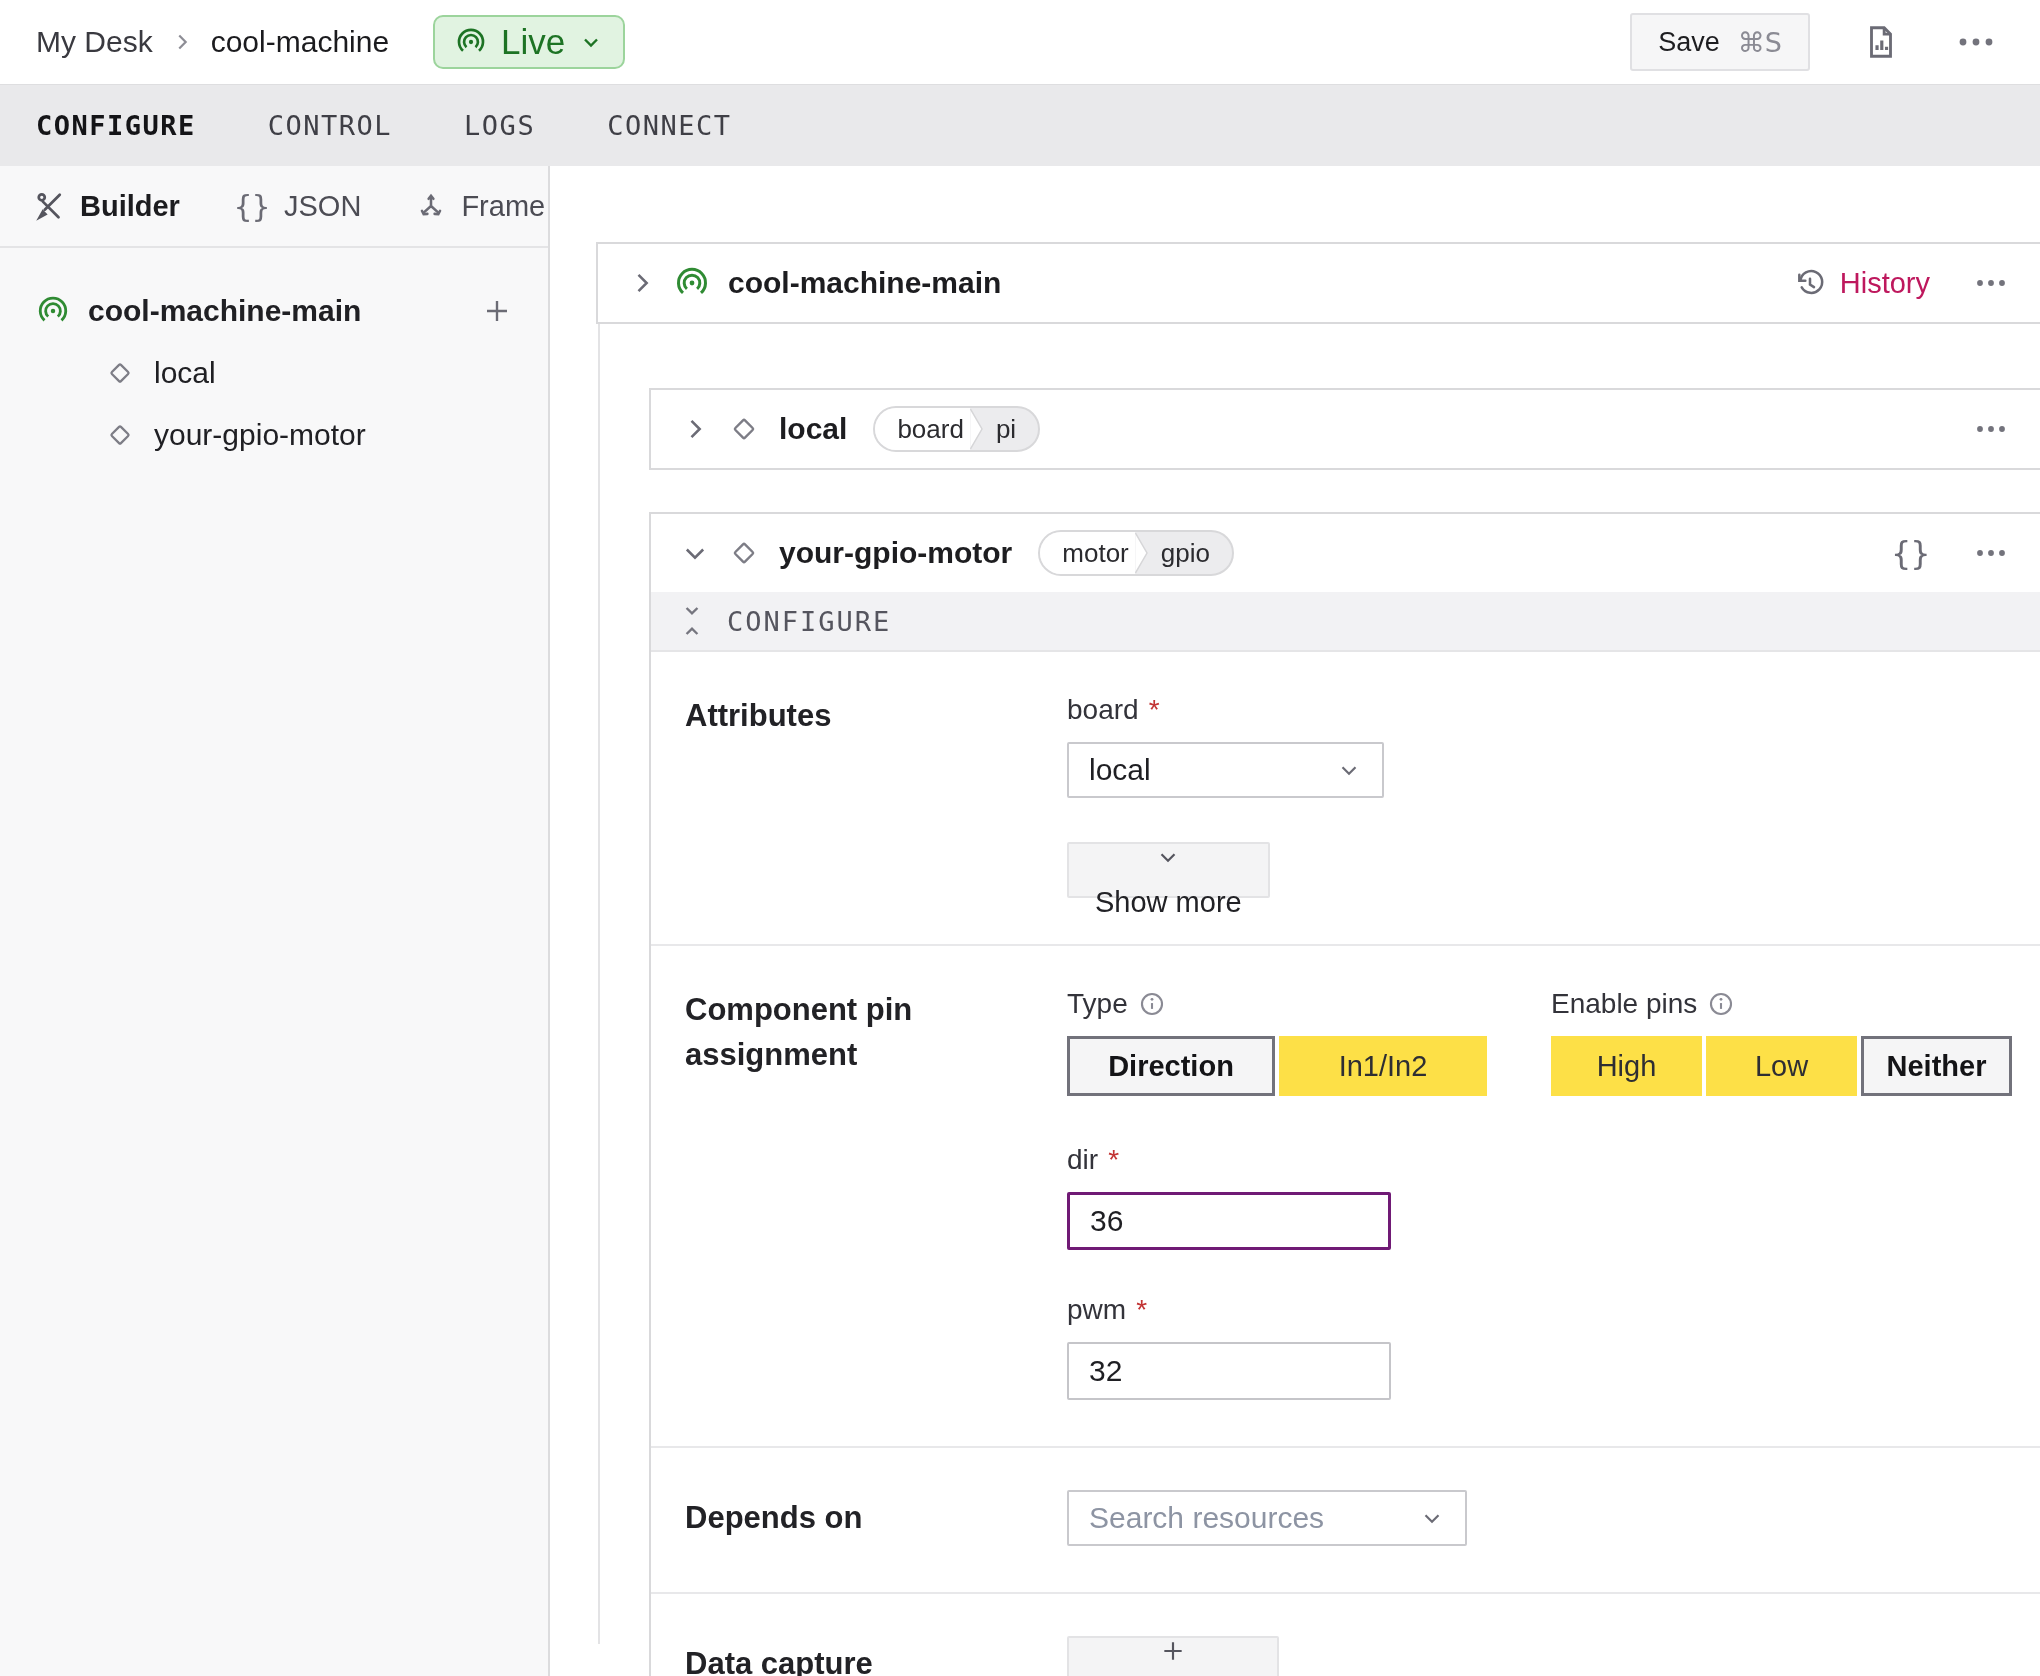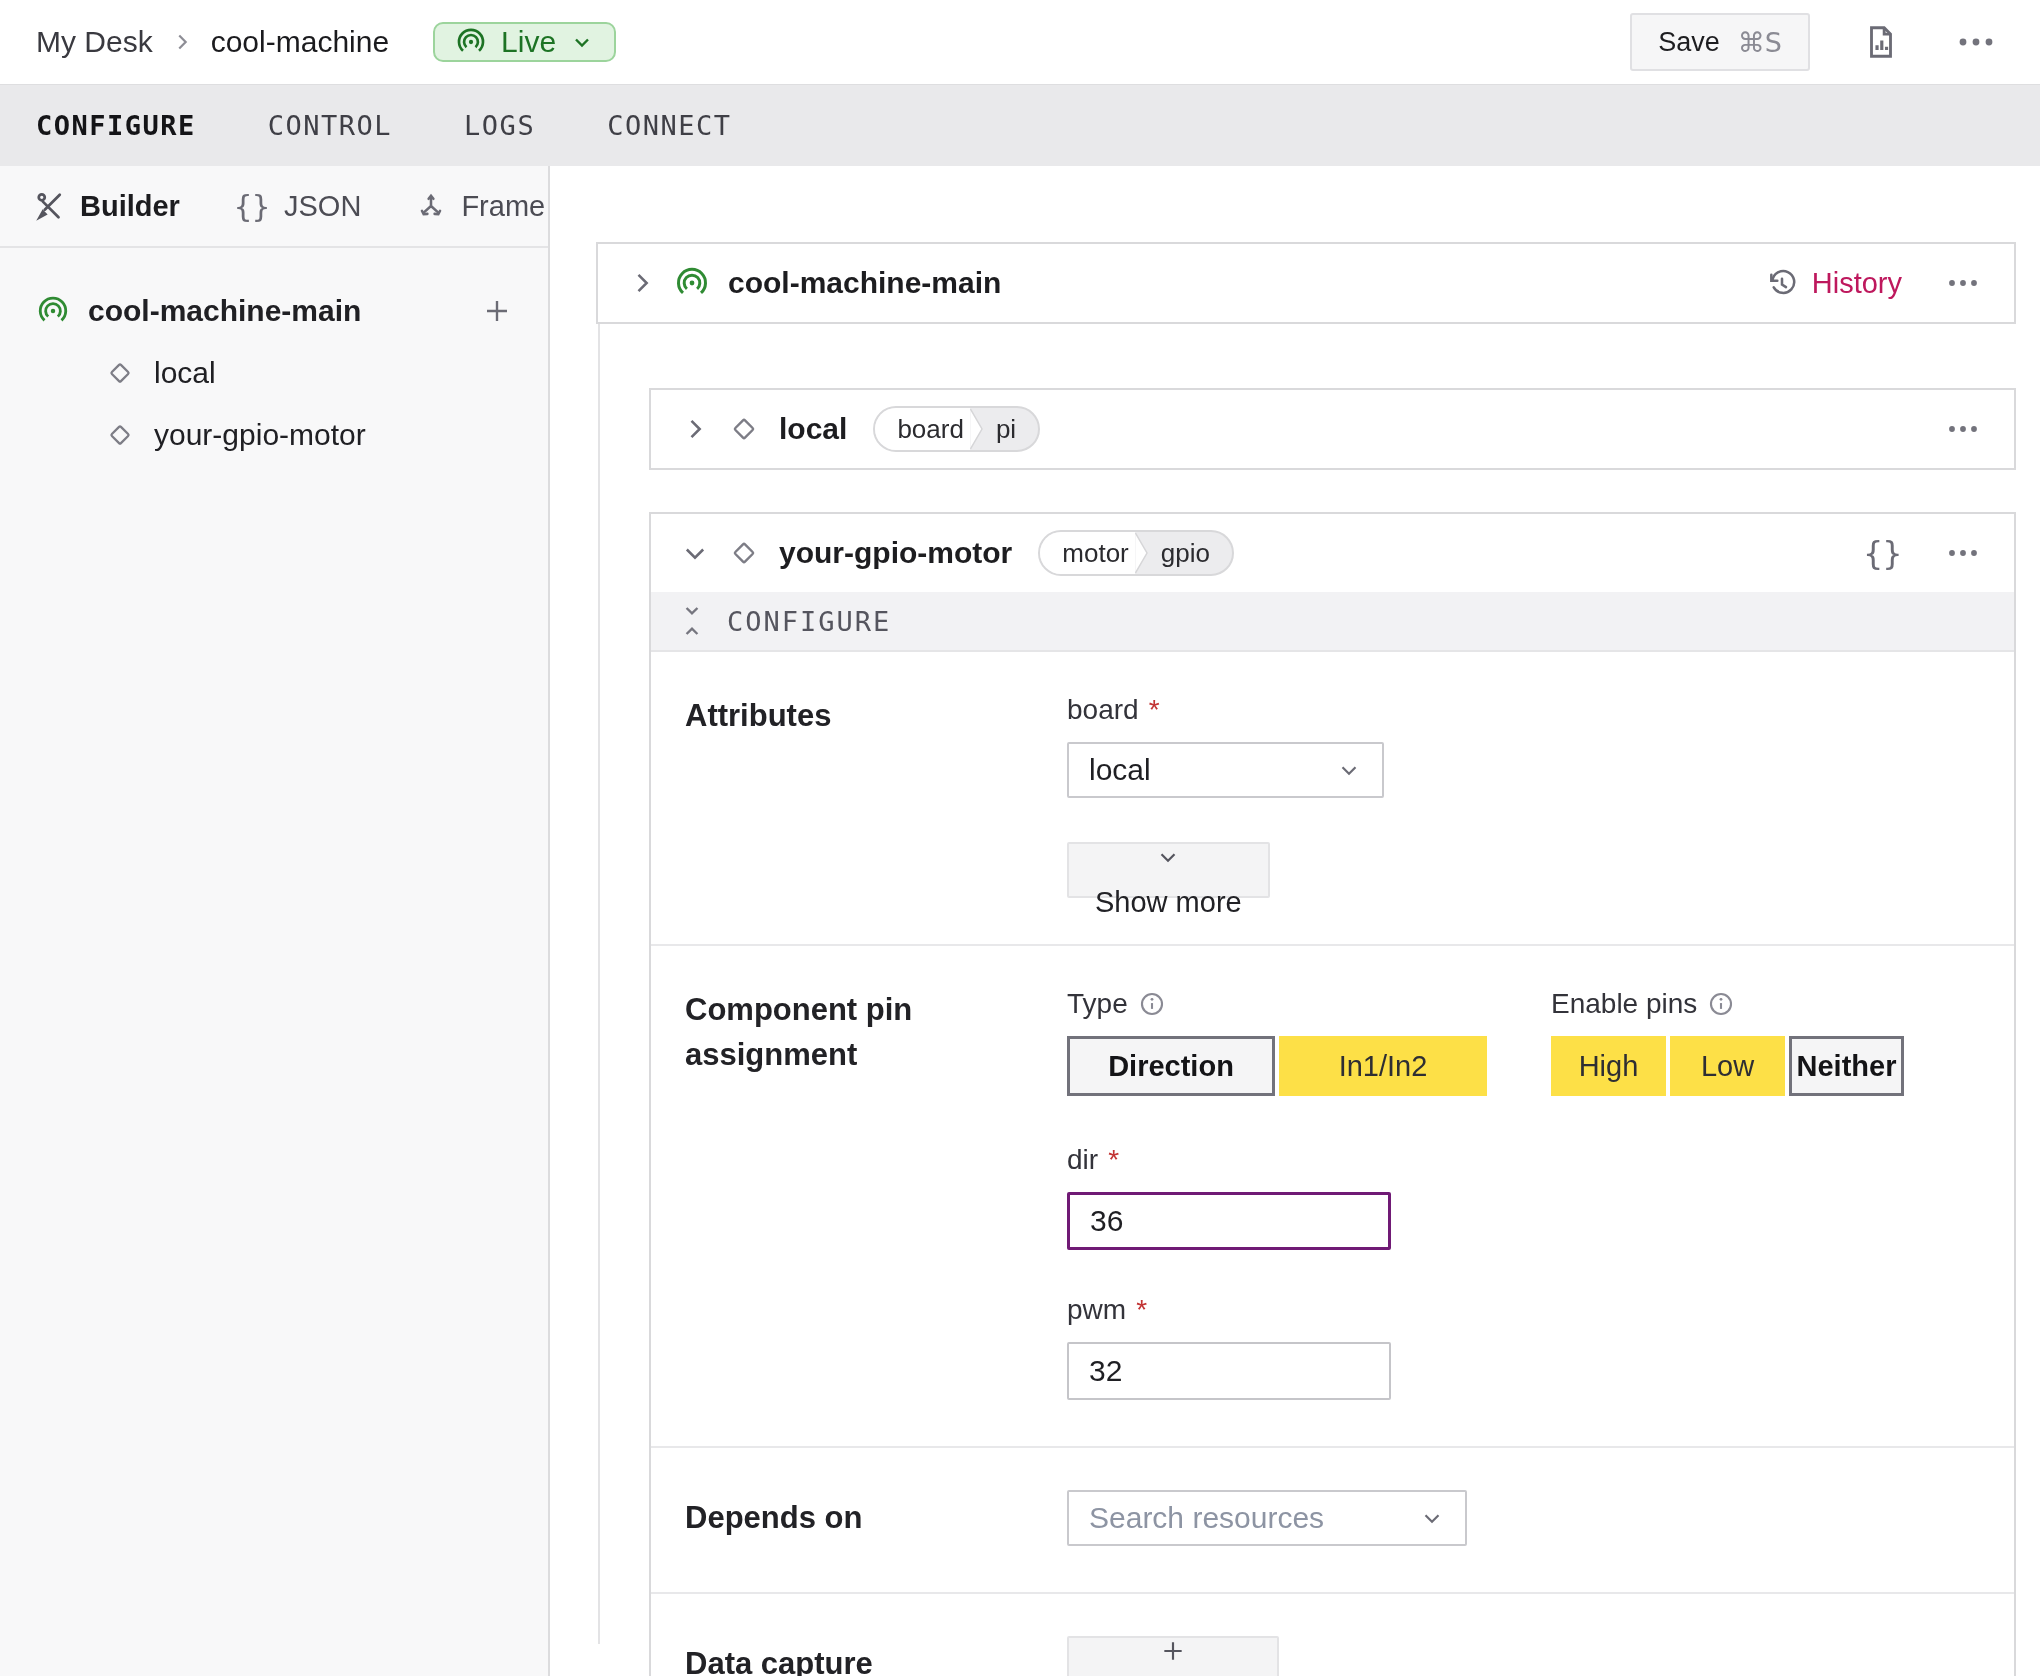--- a/index.html
+++ b/index.html
@@ -12,23 +12,23 @@
     overflow: hidden;
     -webkit-font-smoothing: antialiased;
   }
   svg { display: block; }
   .icon { color: #6b6b75; flex: none; }
 
   
   .topbar { height: 84px; display: flex; align-items: center; padding: 0 40px 0 36px; background: #fff; }
   .crumb { display: flex; align-items: center; gap: 18px; font-size: 30px; color: #3a3a40; }
   .crumb .machine { font-weight: 400; color: #1b1b1e; }
-  .live-btn { margin-left: 44px; height: 40px; display: flex; align-items: center; gap: 14px;
+  .live-btn { margin-left: 44px; height: 54px; display: flex; align-items: center; gap: 14px;
     padding: 0 20px; background: #e1f3e1; border: 2px solid #9cd49c; border-radius: 10px;
-    color: #1d7324; font-size: 30px; cursor: pointer; font-family: inherit; }
+    color: #1d7324; font-size: 35px; cursor: pointer; font-family: inherit; }
   .topbar-right { margin-left: auto; display: flex; align-items: center; gap: 48px; }
   .save-btn { height: 58px; display: flex; align-items: center; gap: 18px; padding: 0 26px;
     background: #f6f6f7; border: 2px solid #e0e0e3; border-radius: 3px; font-size: 27px;
     color: #1d1d20; cursor: pointer; font-family: inherit; }
   .save-btn .kbd { color: #8b8b94; font-family: "DejaVu Sans", sans-serif; }
   .icon-btn { background: none; border: none; cursor: pointer; padding: 4px; }
 
   
   .tabbar { height: 82px; background: #e9e9eb; border-top: 1px solid #dedee0; display: flex;
     align-items: center; padding: 0 36px; font-family: "DejaVu Sans Mono", monospace;
@@ -95,21 +95,21 @@
   .ghost-btn { display: inline-flex; align-items: center; gap: 16px; height: 56px; padding: 0 26px;
     background: #f4f4f5; border: 2px solid #e3e3e5; border-radius: 2px; font-size: 29px; color: #222226;
     cursor: pointer; font-family: inherit; flex-direction: column; }
   .show-more { margin-top: 44px; }
 
   .pin-row { display: flex; gap: 64px; margin-bottom: 48px; }
   .seg-group { display: flex; gap: 4px; }
   .seg { height: 60px; display: flex; align-items: center; justify-content: center;
     background: #fde047; font-size: 29px; color: #2e2e33; cursor: pointer; }
   .seg.w-type { width: 208px; }
-  .seg.w-enable { width: 115px; }
+  .seg.w-enable { width: 151px; }
   .seg.selected { background: #f5f5f6; border: 3px solid #72727b; font-weight: 700; color: #141417; }
 
   .field-block { margin-bottom: 44px; }
   .text-input { width: 324px; height: 58px; border: 2px solid #c5c5c9; border-radius: 2px;
     padding: 0 20px; font-size: 30px; font-family: inherit; color: #1f1f23; background: #fff; }
   .text-input.focused { border: 3px solid #701a75; }
 
   .info-icon { color: #8a8a94; cursor: pointer; }
 </style>
 </head>

